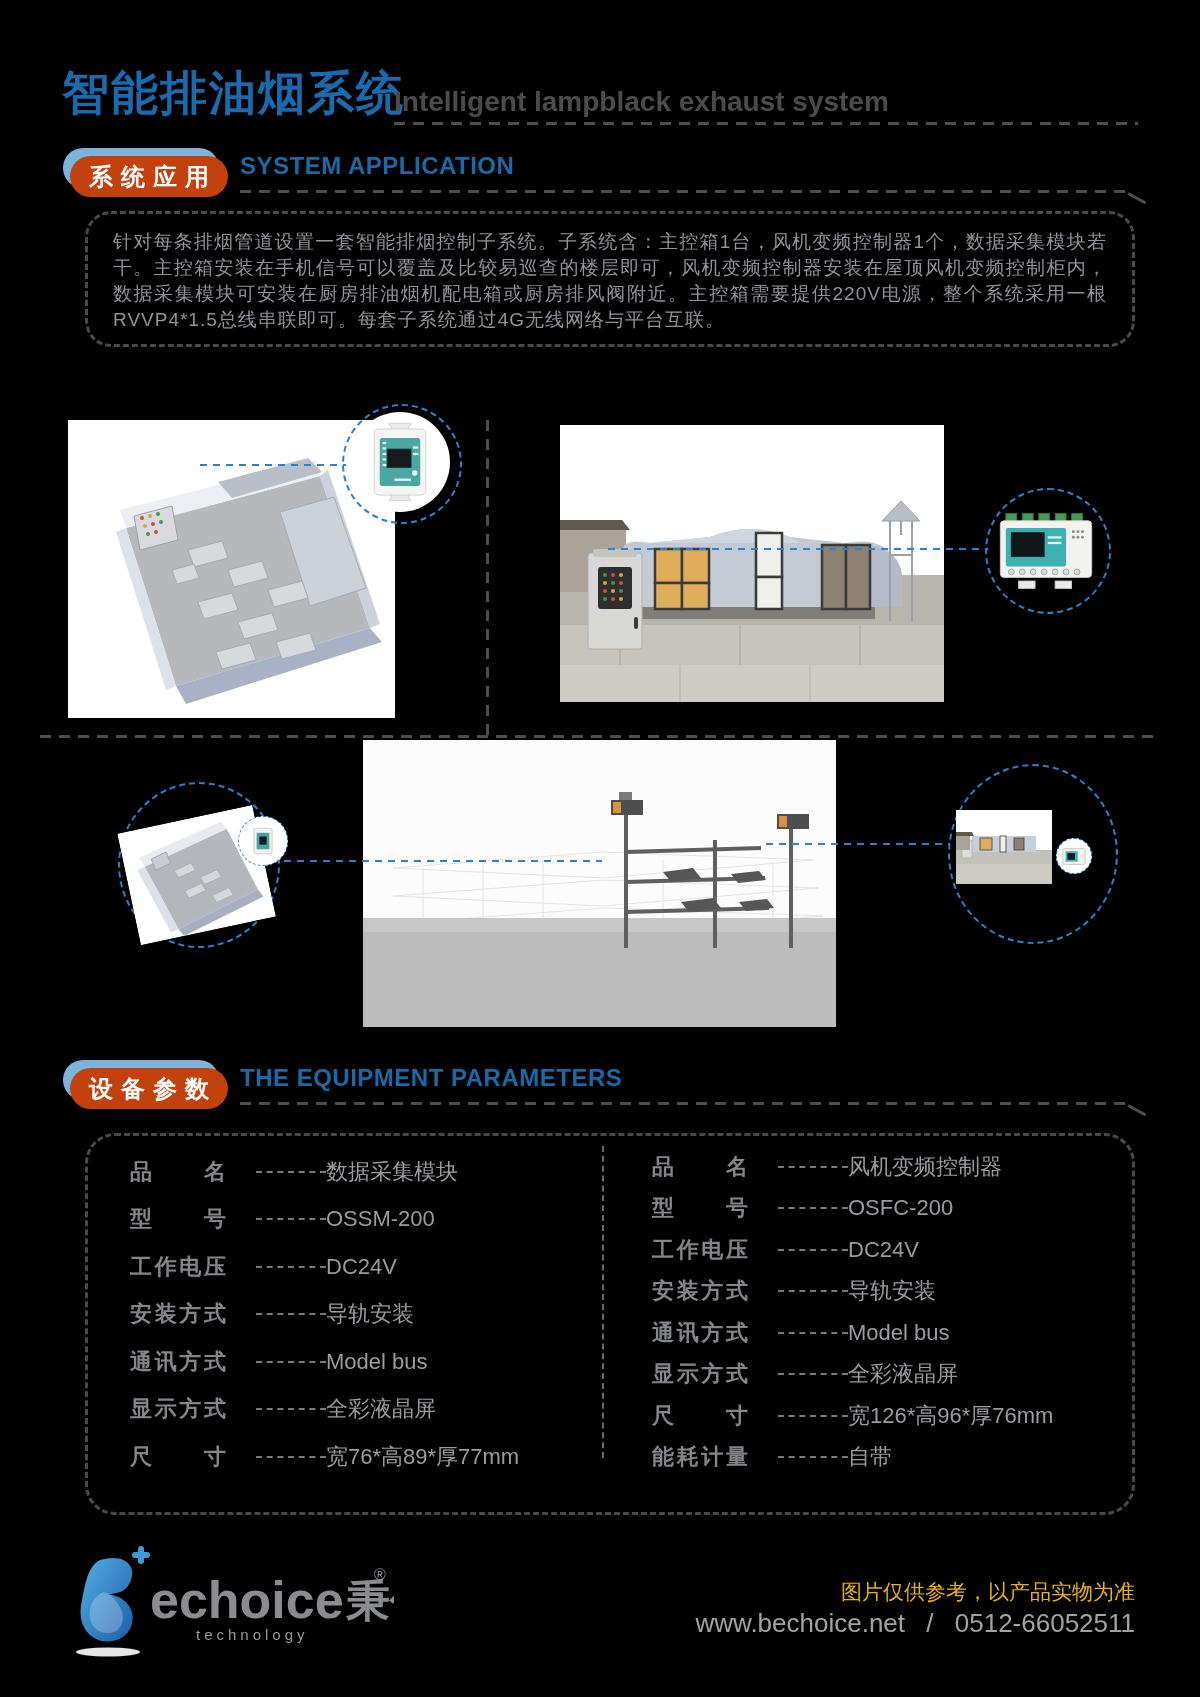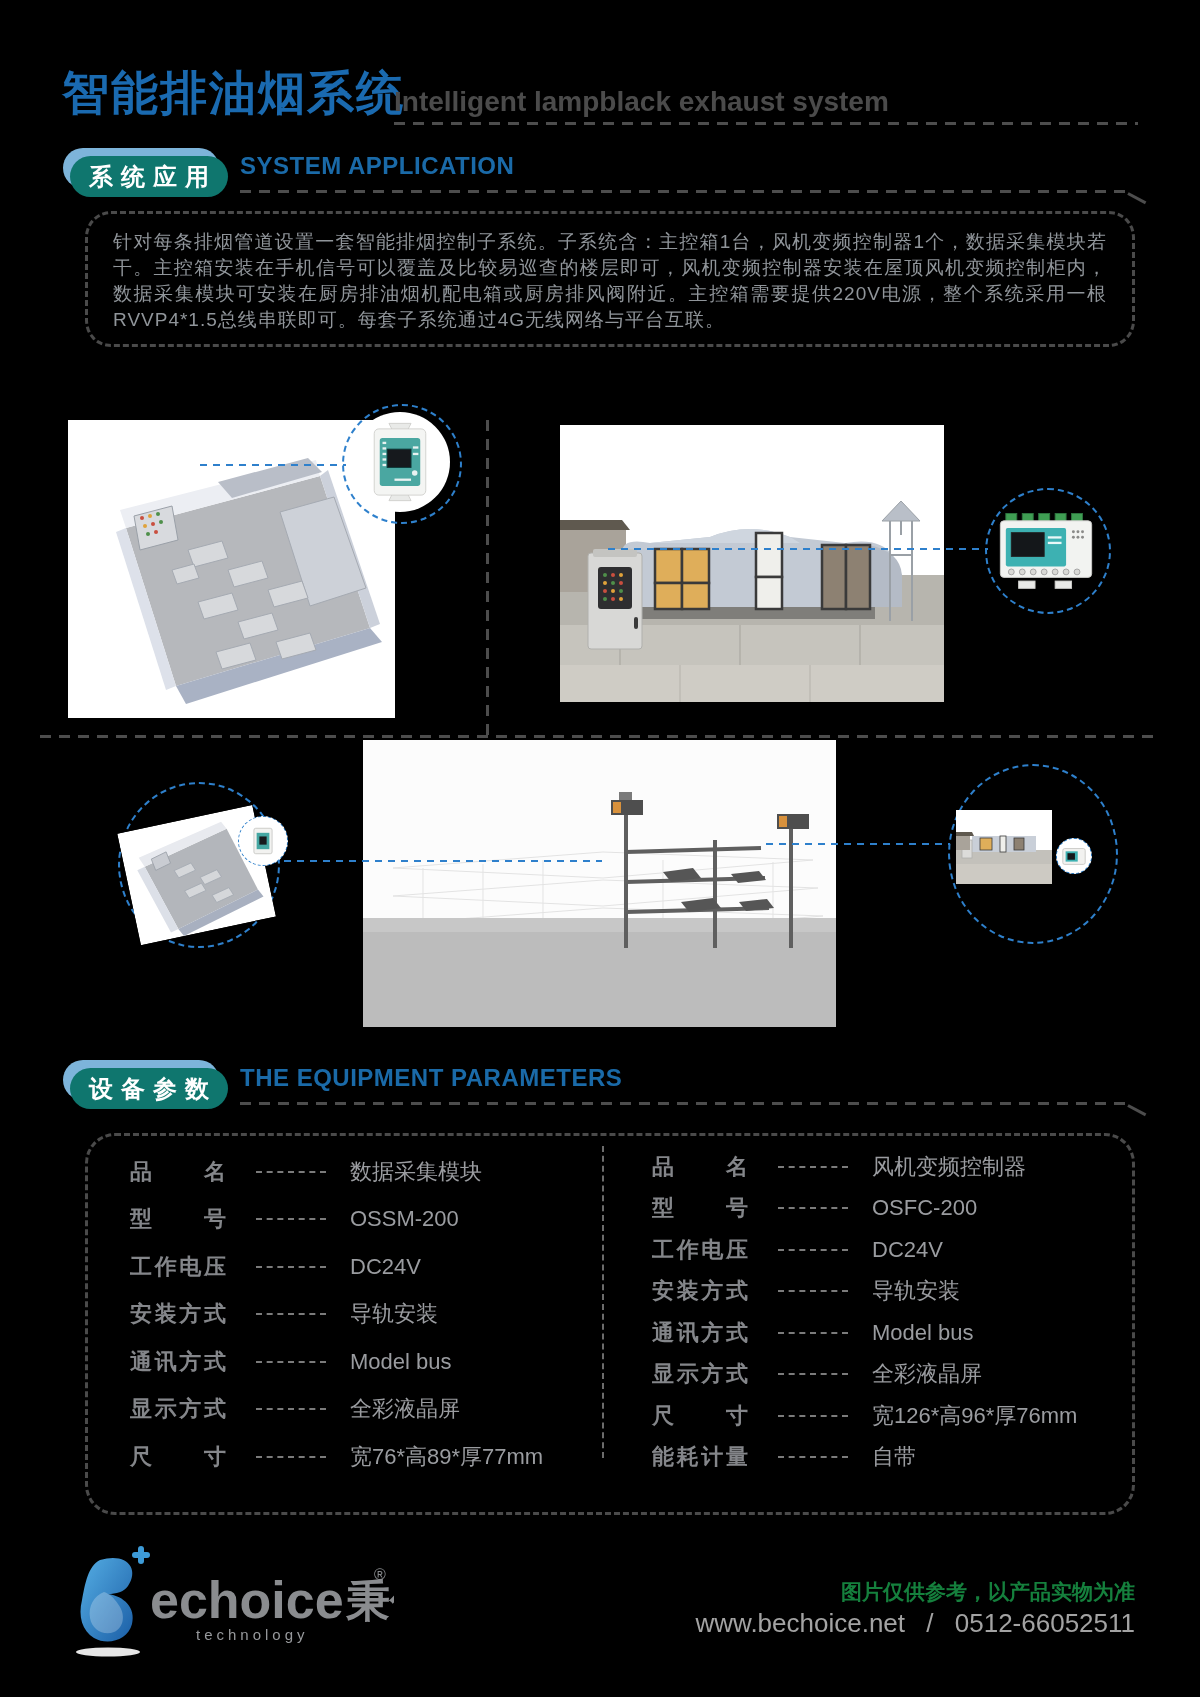--- a/index.html
+++ b/index.html
@@ -14,21 +14,21 @@
            background:repeating-linear-gradient(90deg,#4d4d4d 0 11px,transparent 11px 19px);}
   .gdash-v{position:absolute;width:3px;
            background:repeating-linear-gradient(180deg,#4d4d4d 0 11px,transparent 11px 19px);}
   .dash-tail{position:absolute;width:20px;height:3px;background:#4d4d4d;
              transform:rotate(28deg);transform-origin:left center;}
 
   
   .badge-wrap{position:absolute;width:168px;height:50px;}
   .badge-back{position:absolute;left:0;top:0;width:156px;height:40px;border-radius:20px;background:#7db4da;}
   .badge-front{position:absolute;left:7px;top:8px;width:158px;height:41px;border-radius:21px;
-               background:#0f766e;color:#fff;font-size:24px;font-weight:bold;letter-spacing:8px;
+               background:#c2410c;color:#fff;font-size:24px;font-weight:bold;letter-spacing:8px;
                display:flex;align-items:center;justify-content:center;text-indent:8px;}
   .section-heading{position:absolute;font-size:24px;font-weight:bold;color:#1a6aa8;letter-spacing:.5px;}
 
   
   .para-box{position:absolute;left:85px;top:211px;width:1050px;height:136px;box-sizing:border-box;
             border:3px dashed #4a4a4a;border-radius:26px;padding:15px 25px;
             font-size:19px;line-height:26px;letter-spacing:1px;color:#90959a;text-align:justify;}
 
   
   .img-panel{position:absolute;background:#fff;}
@@ -44,25 +44,25 @@
   .params-box{position:absolute;left:85px;top:1133px;width:1050px;height:382px;
               border:3px dashed #4a4a4a;border-radius:30px;box-sizing:border-box;}
   .pdash-v{position:absolute;left:602px;top:1146px;height:312px;width:0;border-left:2px dashed #6c6c6c;}
   .param-col{position:absolute;display:flex;flex-direction:column;}
   .param-row{display:flex;align-items:center;}
   .col-left .param-row{height:47.5px;}
   .col-right .param-row{height:41.5px;}
   .param-label{width:96px;font-size:22px;font-weight:bold;color:#84868a;
                text-align:justify;text-align-last:justify;}
   .param-dash{width:70px;height:0;border-top:2px dashed #7b7b7b;margin-left:30px;}
-  .param-value{margin-left:24px;font-size:22px;color:#9a9ca0;white-space:nowrap;}
+  .param-value{font-size:22px;color:#9a9ca0;white-space:nowrap;}
 
   
   .logo{position:absolute;left:74px;top:1546px;}
-  .footer-note{position:absolute;right:65px;top:1578px;font-size:21px;font-weight:bold;color:#15803d;}
+  .footer-note{position:absolute;right:65px;top:1578px;font-size:21px;font-weight:normal;color:#eab308;}
   .footer-url{position:absolute;right:65px;top:1608px;font-size:26px;color:#a3a3a3;}
   .footer-url span{margin-left:14px;}
 </style>
 </head>
 <body>
 
 <div class="page">
 
   <div class="title-cn">智能排油烟系统</div>
   <div class="title-en">Intelligent lampblack exhaust system</div>

